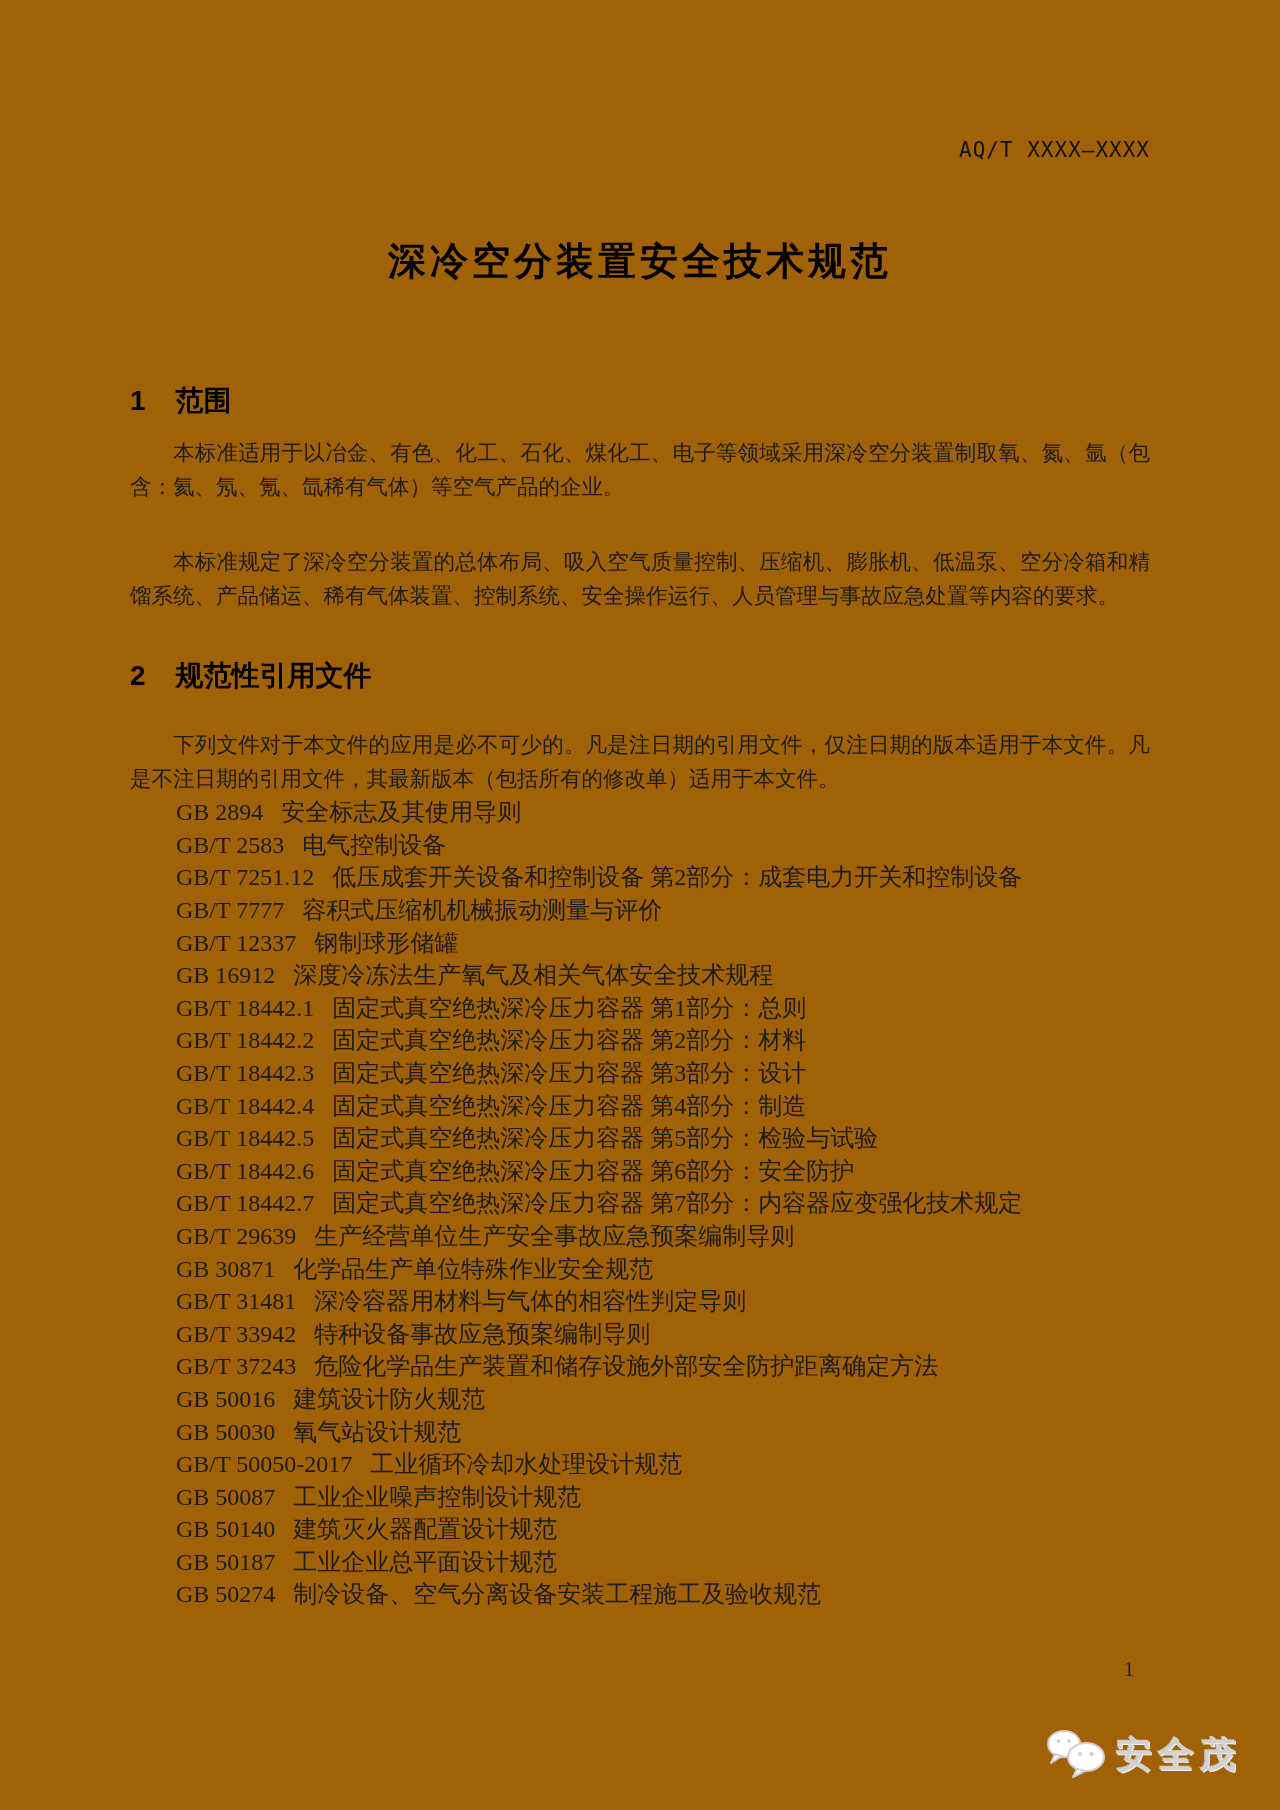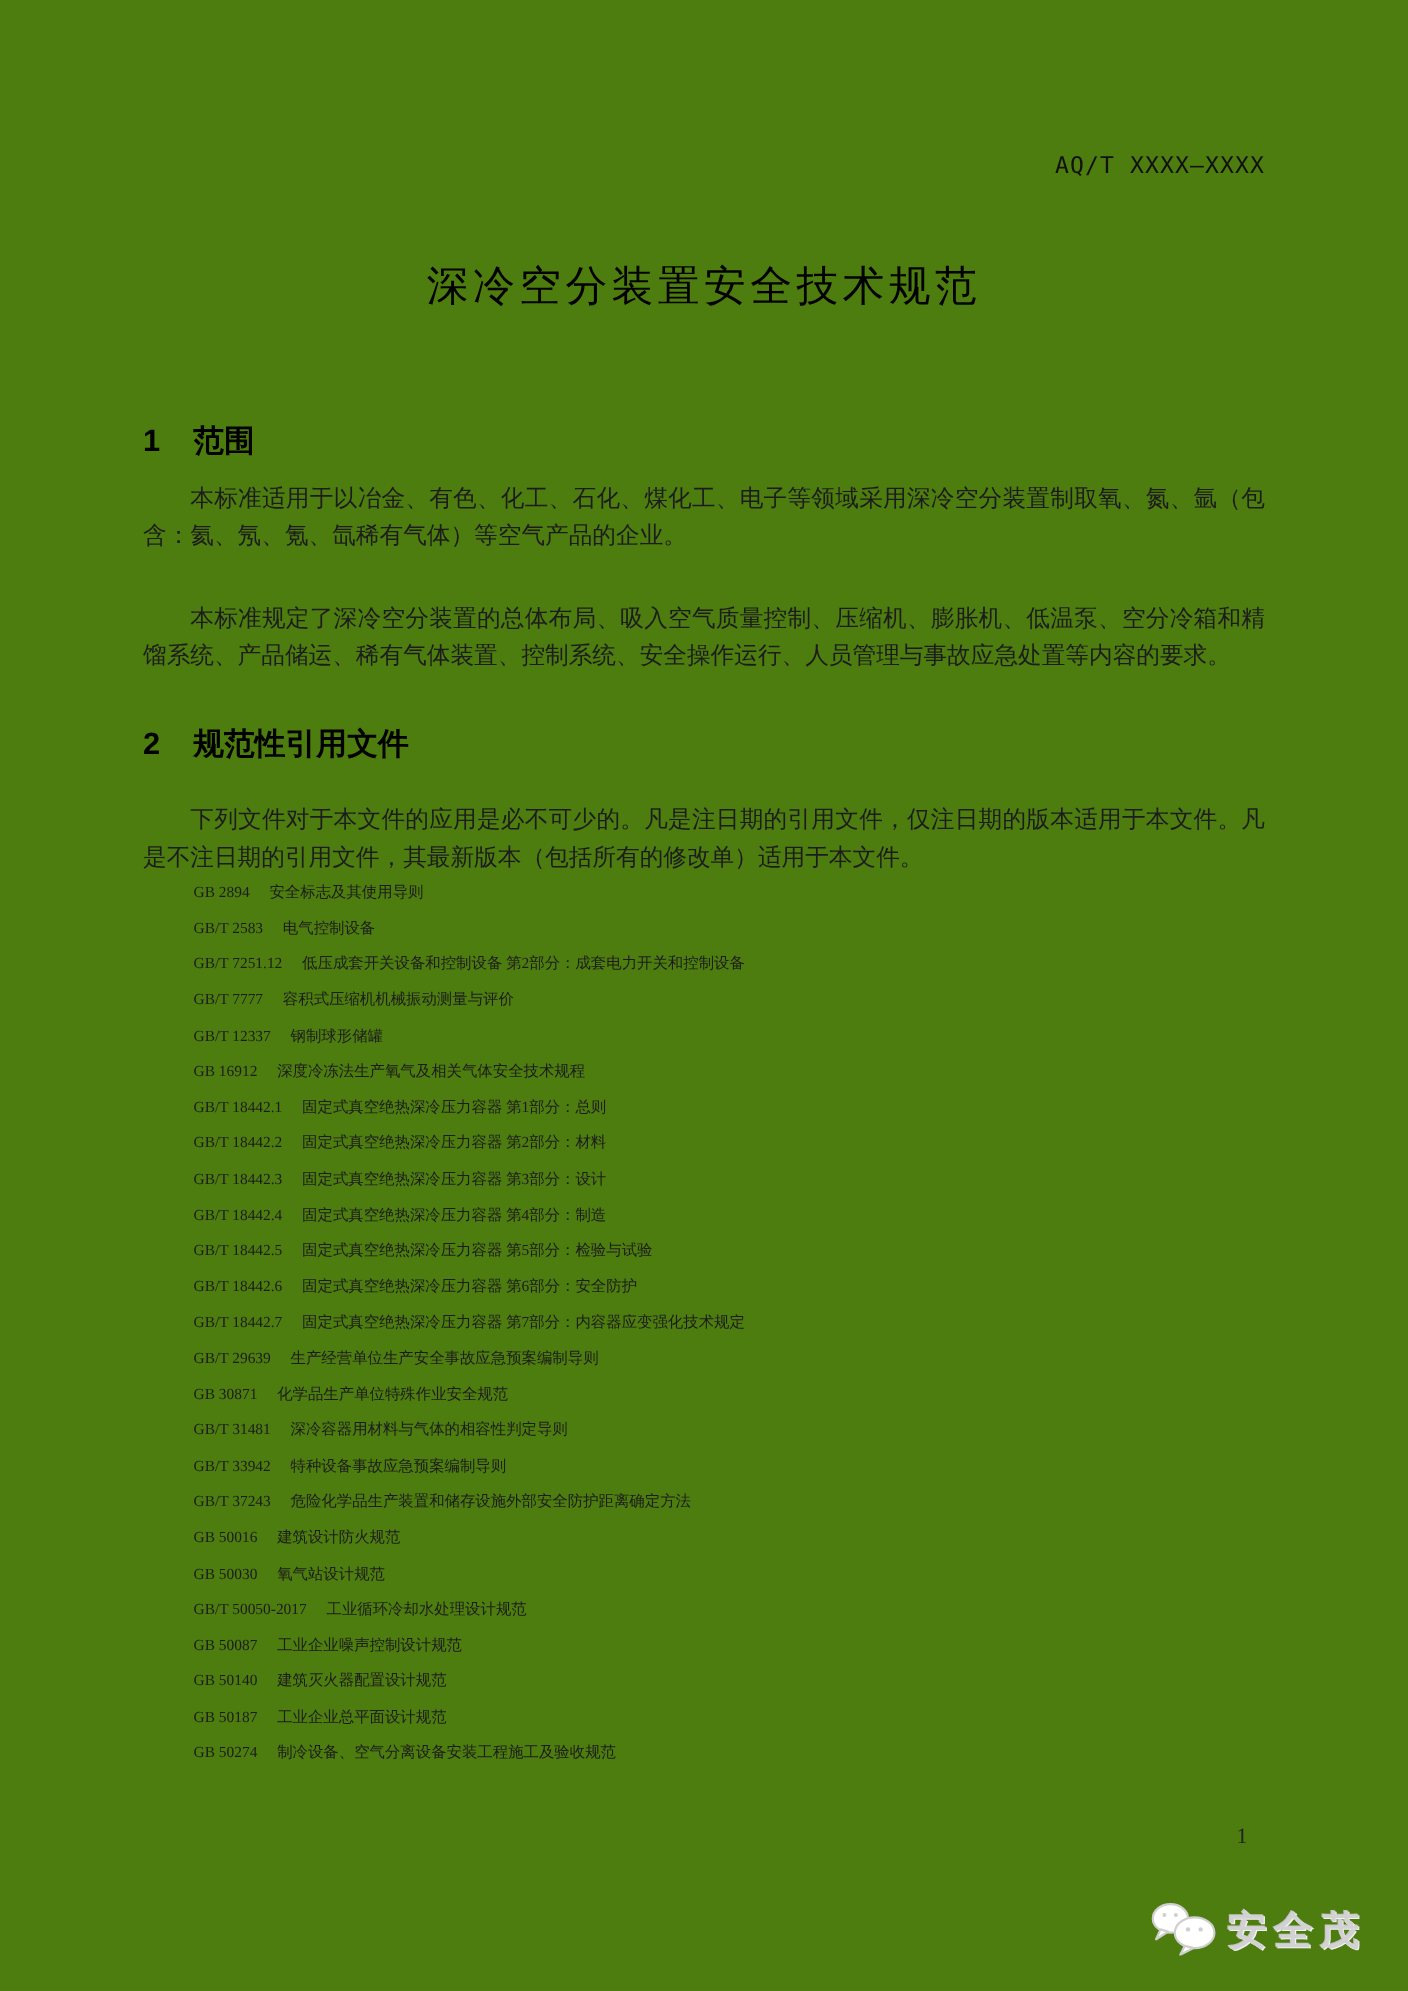--- a/index.html
+++ b/index.html
@@ -1,41 +1,41 @@
 <!DOCTYPE html>
 <html lang="zh"><head>
 <meta charset="utf-8">
 <style>
   html,body{margin:0;padding:0;background:#ffffff;}
   .page{
     position:relative;
     width:1280px;
     height:1810px;
     margin:0 auto;
-    background:#4d7c0f;
+    background:#a16207;
     overflow:hidden;
     color:#1c1c1c;
     font-family:"Liberation Serif","DejaVu Serif",serif;
   }
   .content{
     padding:0 130px;
   }
   .doc-header{
     padding-top:138px;
     text-align:right;
     font-family:"DejaVu Sans Mono",monospace;
     font-size:21px;
     letter-spacing:1px;
     color:#111;
   }
   .doc-title{
     margin-top:74px;
     text-align:center;
     font-family:"Liberation Sans","DejaVu Sans",sans-serif;
-    font-weight:normal;
+    font-weight:bold;
     font-size:38px;
     letter-spacing:4px;
     line-height:50px;
     color:#000;
   }
   .section-heading{
     margin-top:102px;
     font-family:"Liberation Sans","DejaVu Sans",sans-serif;
     font-weight:bold;
     font-size:28px;
@@ -63,21 +63,21 @@
   }
   .body-para.intro{
     margin-top:40px;
   }
   .ref-list{
     list-style:none;
     margin:0;
     padding:0 0 0 46px;
   }
   .ref-list li{
-    font-size:14px;
+    font-size:24px;
     line-height:32.6px;
     white-space:nowrap;
     color:#1c1c1c;
   }
   .ref-code{
     display:inline-block;
     margin-right:18px;
   }
   .page-number{
     position:absolute;

